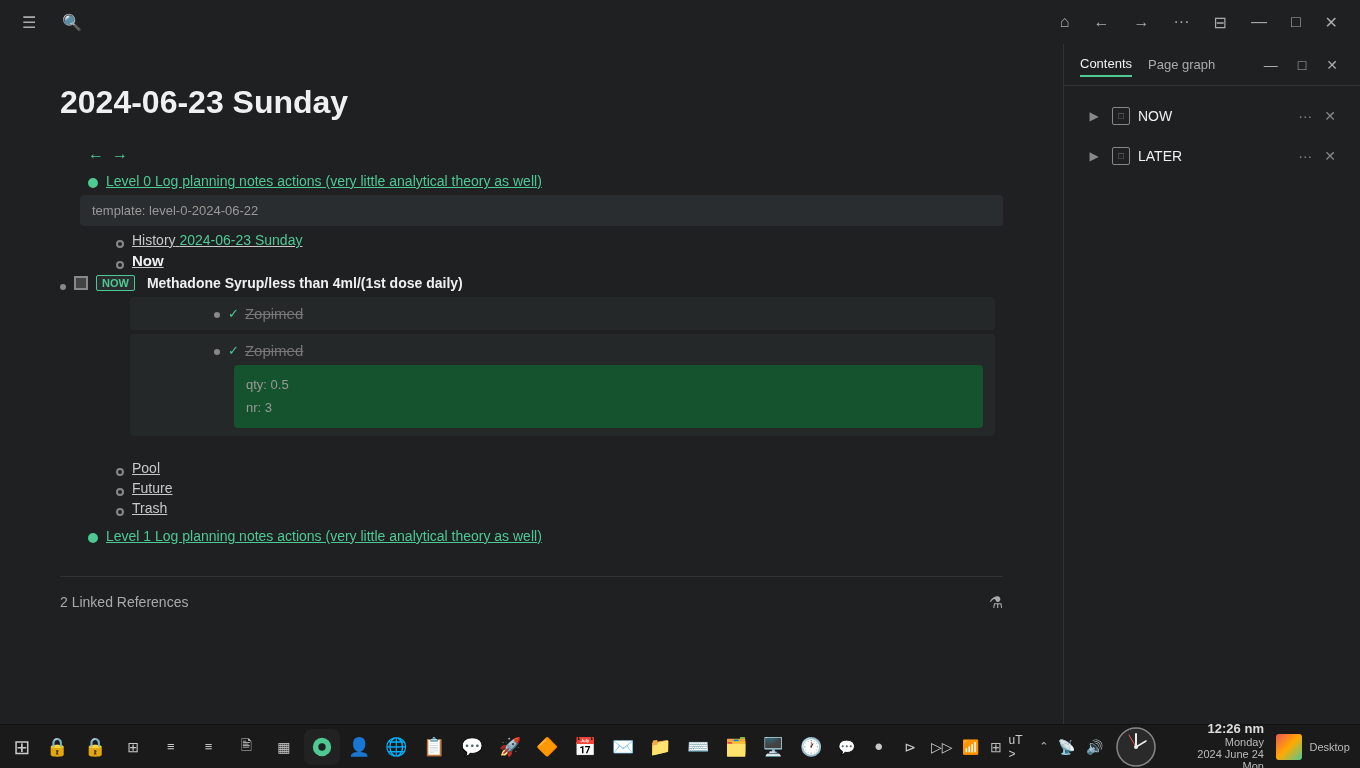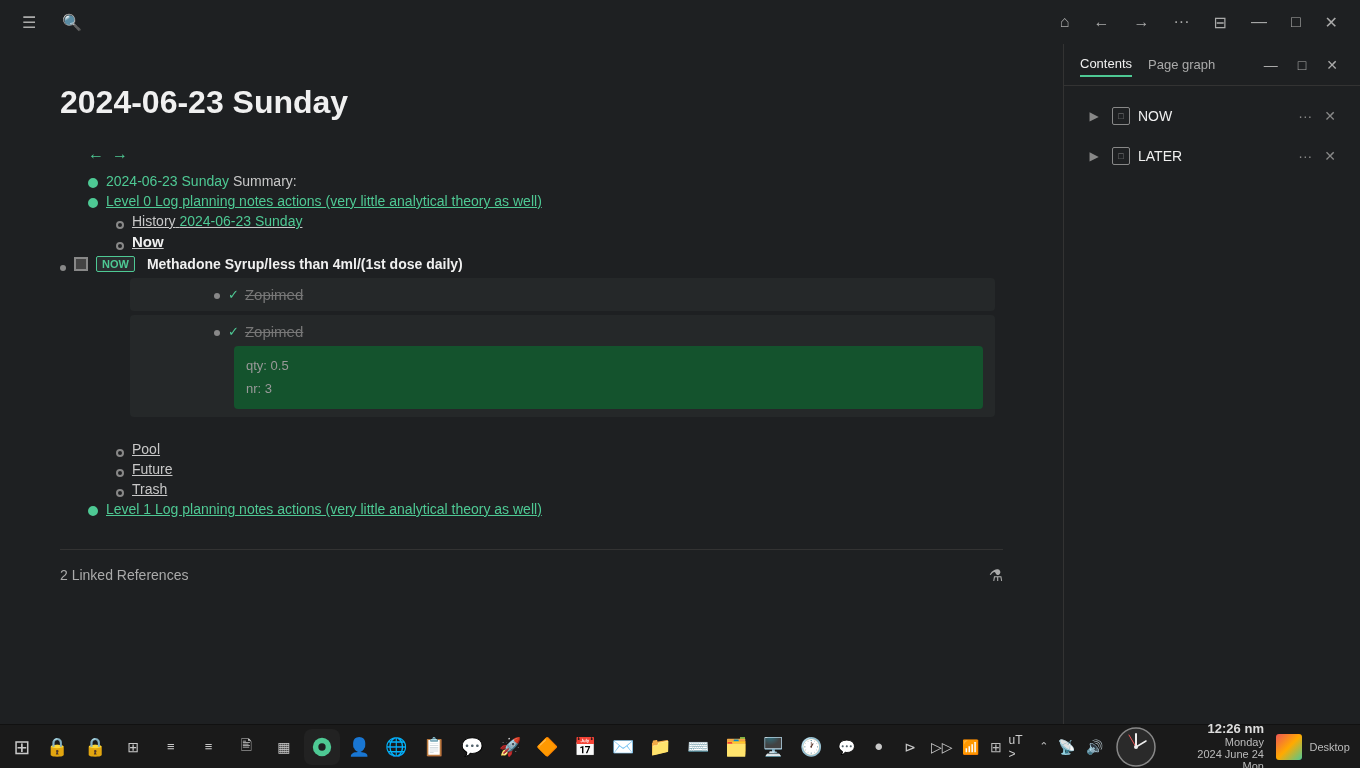--- a/index.html
+++ b/index.html
@@ -410,33 +410,29 @@
 
   <div class="editor-area scroll-area">
 
     <h1 class="page-title">2024-06-23 Sunday</h1>
 
     <div class="indent1 nav-arrows">
       <span>←</span>
       <span>→</span>
     </div>
 
-    <div class="indent1 top-level-bullet">
-      <div class="dot green"></div>
-      <span>
-        <span class="green-text">2024-06-23 Sunday</span>
-        <span>Summary:</span>
-      </span>
-    </div>
 
     <div class="indent1 top-level-bullet">
       <div class="dot green"></div>
       <span class="level-link">Level 0 Log planning notes actions (very little analytical theory as well)</span>
     </div>
 
+    <div class="template-block">
+      <span>template: level-0-2024-06-22</span>
+    </div>
 
     <div class="indent2 level1-bullet">
       <div class="dot"></div>
       <span>
         <span>History</span>
         <span> </span>
         <span class="history-link">2024-06-23 Sunday</span>
       </span>
     </div>
 
@@ -493,21 +489,21 @@
     <div class="indent2 level1-bullet">
       <div class="dot"></div>
       <span>Future</span>
     </div>
 
     <div class="indent2 level1-bullet">
       <div class="dot"></div>
       <span>Trash</span>
     </div>
 
-    <div class="indent1 top-level-bullet" style="">
+    <div class="indent1 top-level-bullet" style="margin-top: 8px;">
       <div class="dot green"></div>
       <span class="level-link">Level 1 Log planning notes actions (very little analytical theory as well)</span>
     </div>
 
     <div class="linked-refs-section">
       <div class="linked-refs-header">
         <span>2 Linked References</span>
         <span style="cursor:pointer; font-size:16px;">⚗</span>
       </div>
     </div>

